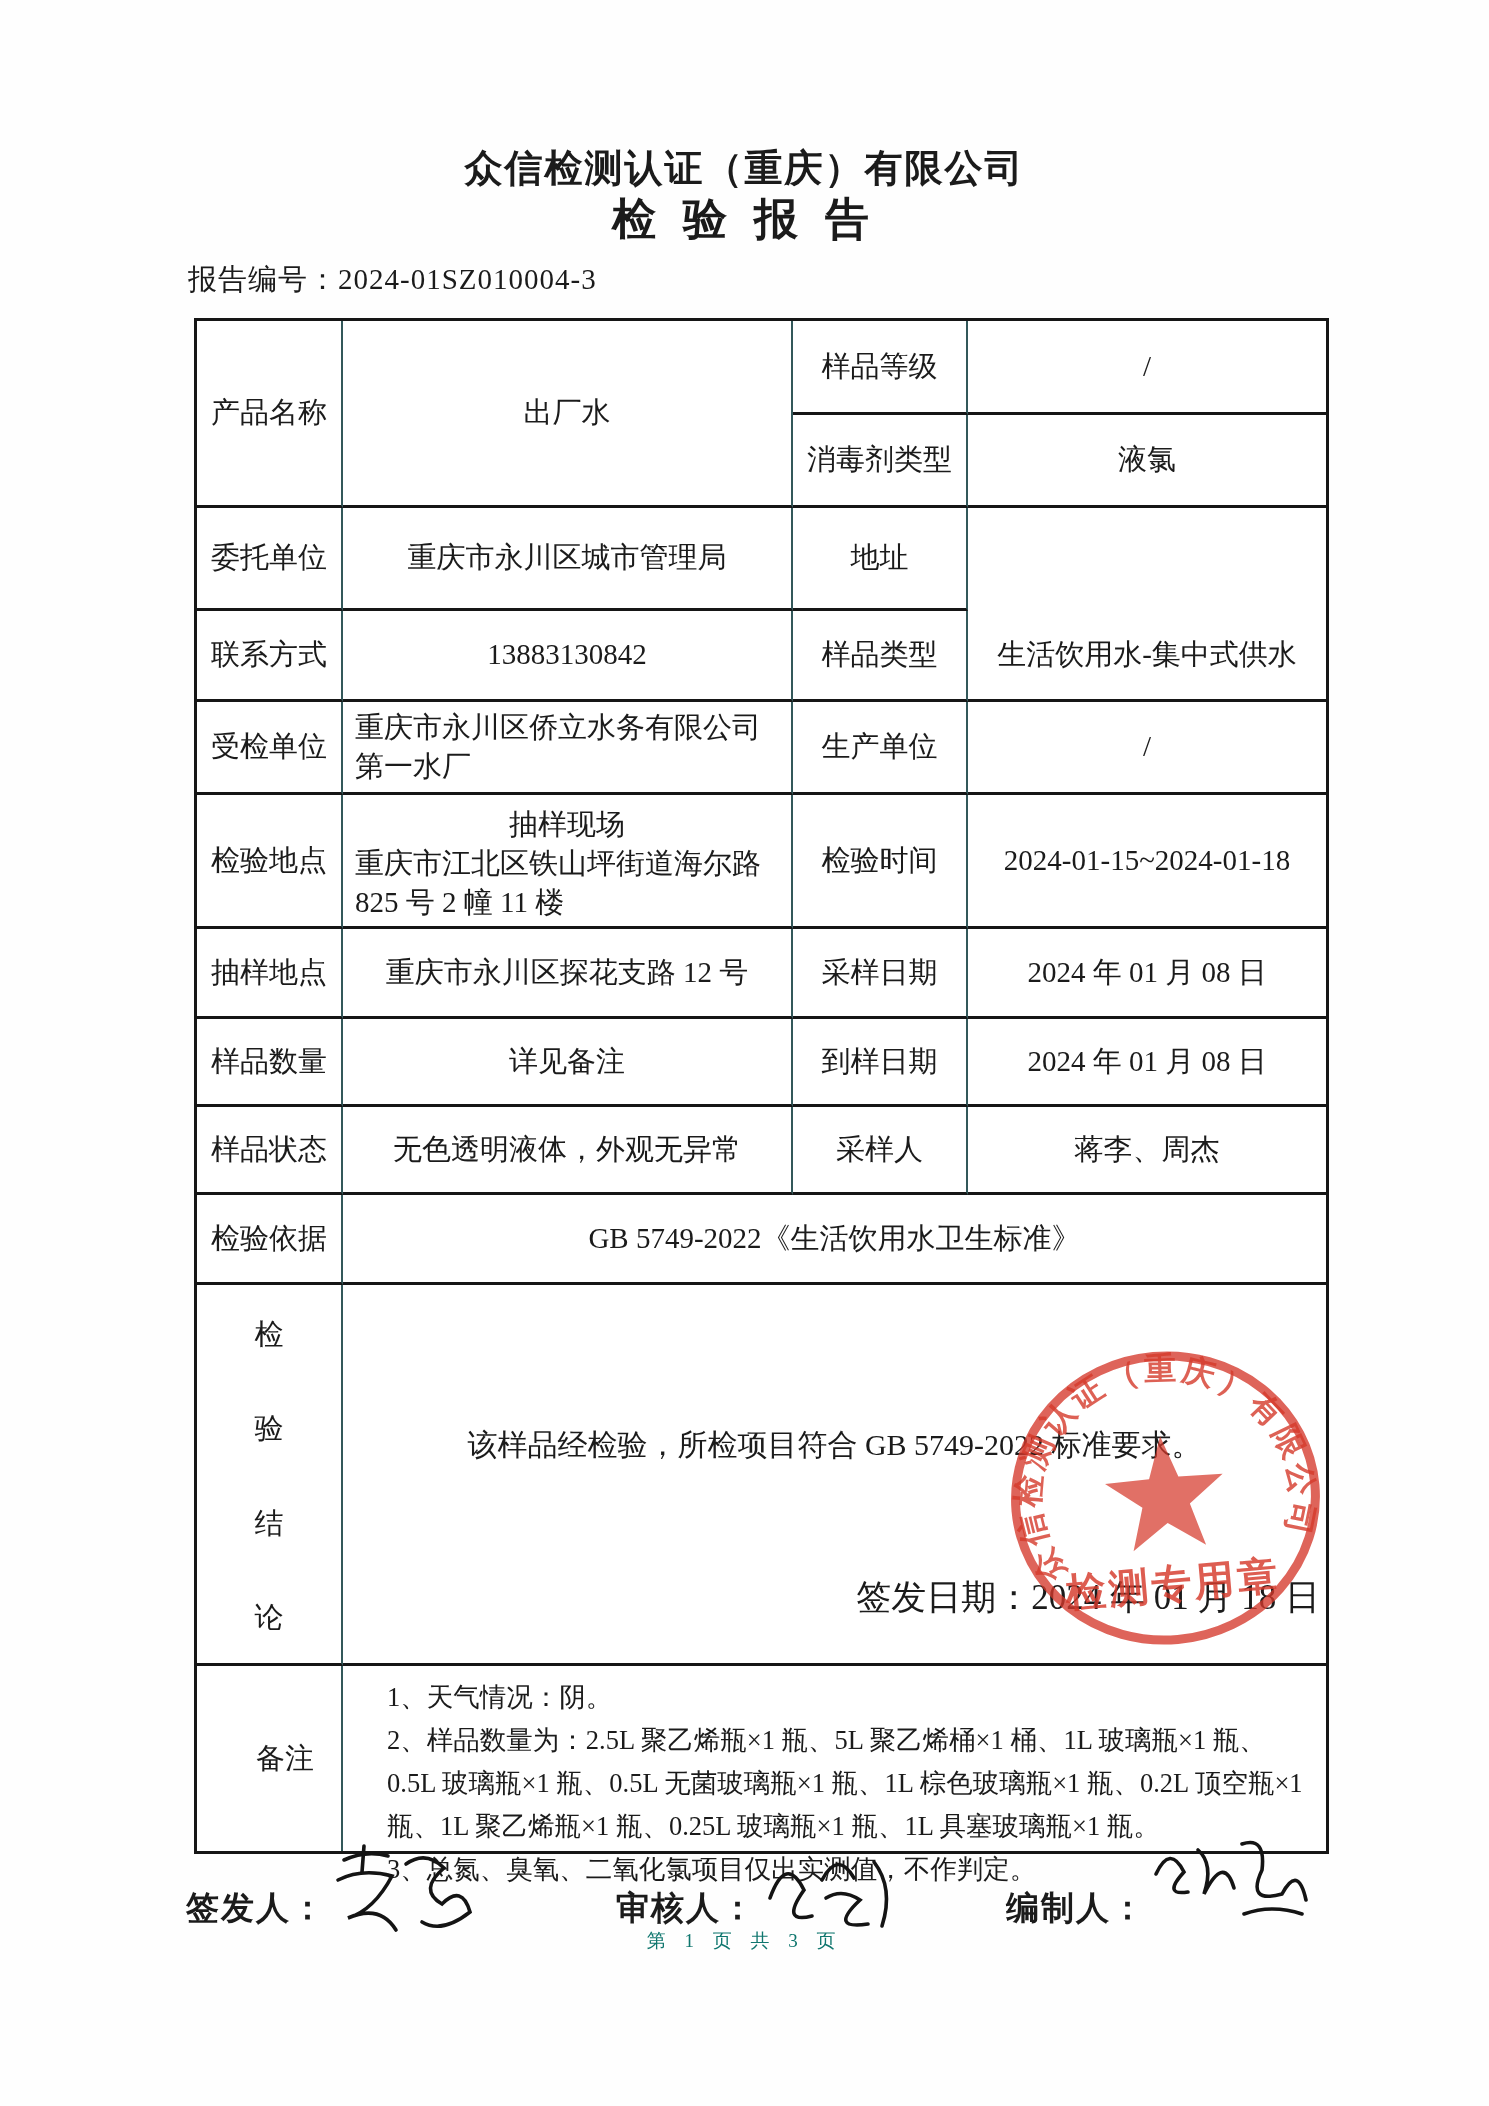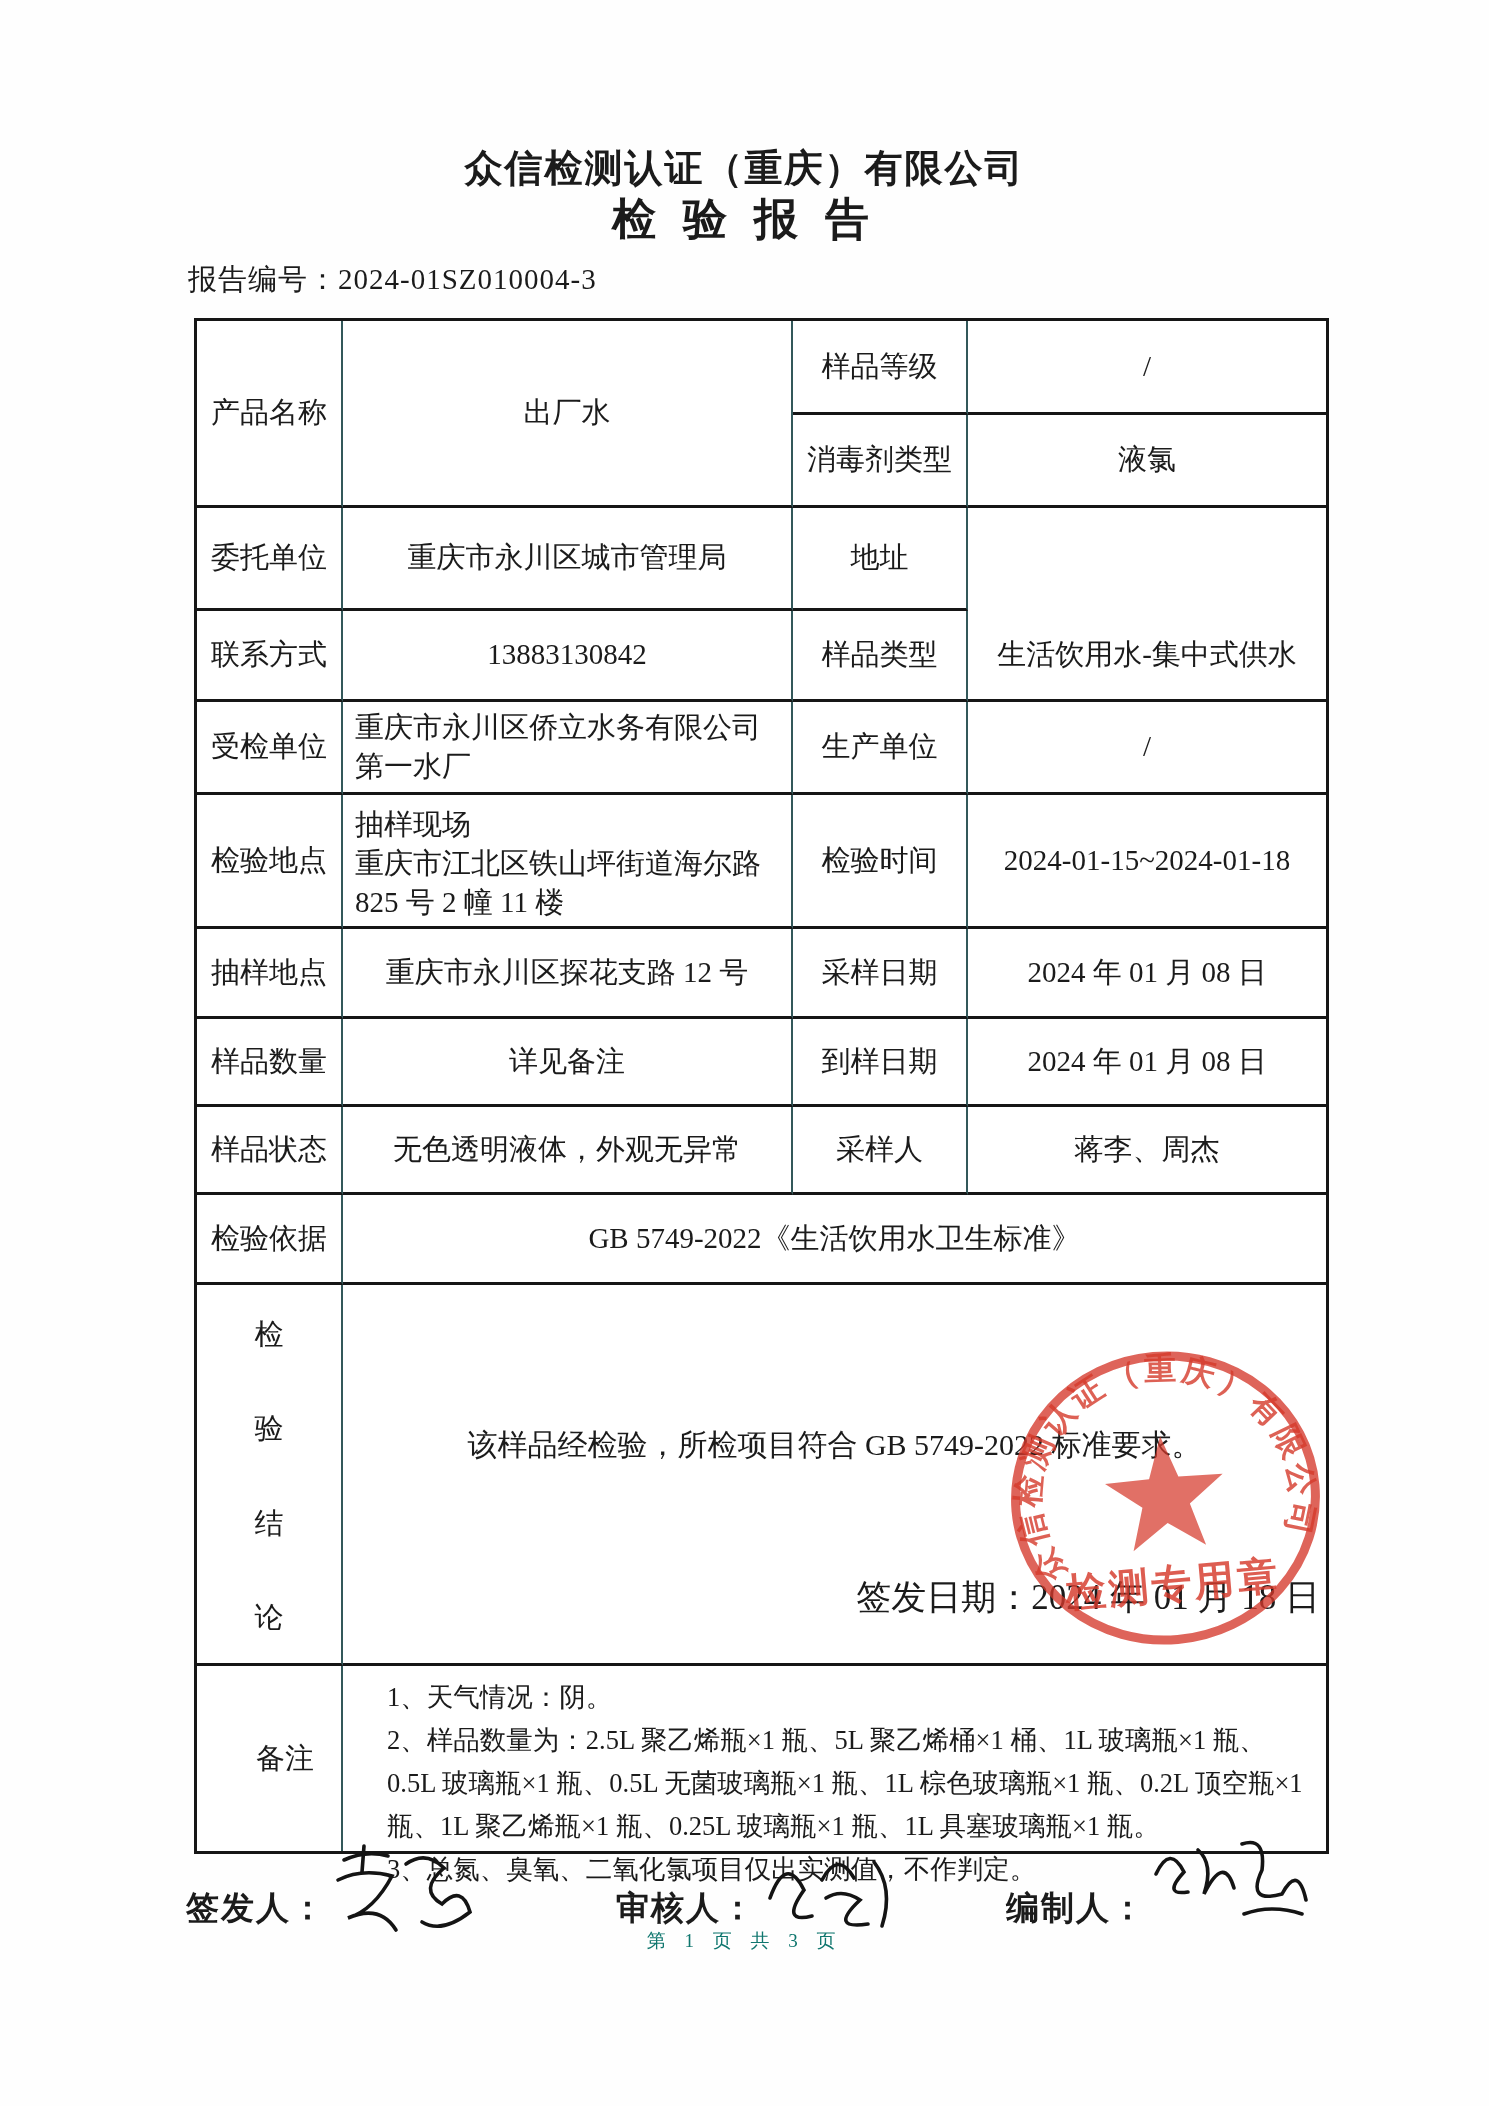--- a/index.html
+++ b/index.html
@@ -30,21 +30,21 @@
   .cell {
     border-right:2px solid #33585a; border-bottom:3px solid #161616;
     display:flex; align-items:center; justify-content:center;
     text-align:center; font-size:29px; line-height:1.35;
     padding:4px 12px; box-sizing:border-box; position:relative;
   }
   .cell.nor { border-right:none; }
   .cell.nob { border-bottom:none;padding-left:44px; }
   .cell.left { justify-content:flex-start; text-align:left; }
   .cell.vert { flex-direction:column; justify-content:space-between; padding:30px 4px 26px 4px; }
-  .loc-line1 { width:100%; text-align:left; }
+  .loc-line1 { width:100%; text-align:center; }
   .loc-line2 { width:100%; text-align:left; }
   .concl-cell { padding:16px; }
   .concl-text { position:absolute; left:0; right:0; top:140px; text-align:center; font-size:30px; z-index:2; }
   .sign-date { position:absolute; right:6px; bottom:42px; font-size:35px; z-index:2; }
   .remarks-cell { font-size:26.5px; line-height:1.62; padding:10px 16px; }
   .seal { position:absolute; left:998px; top:1346px; z-index:3; transform:rotate(-5deg); }
   .sig-row-label { position:absolute; font-size:33px; font-weight:bold; letter-spacing:2px; }
   .sig-svg { position:absolute; z-index:2; }
   .footer {
     position:absolute; left:0; top:1928px; width:100%;

